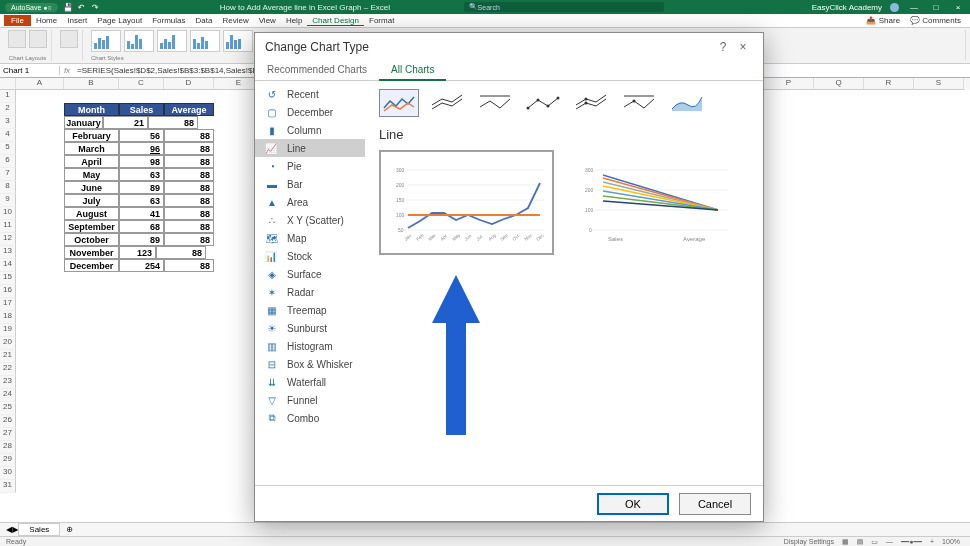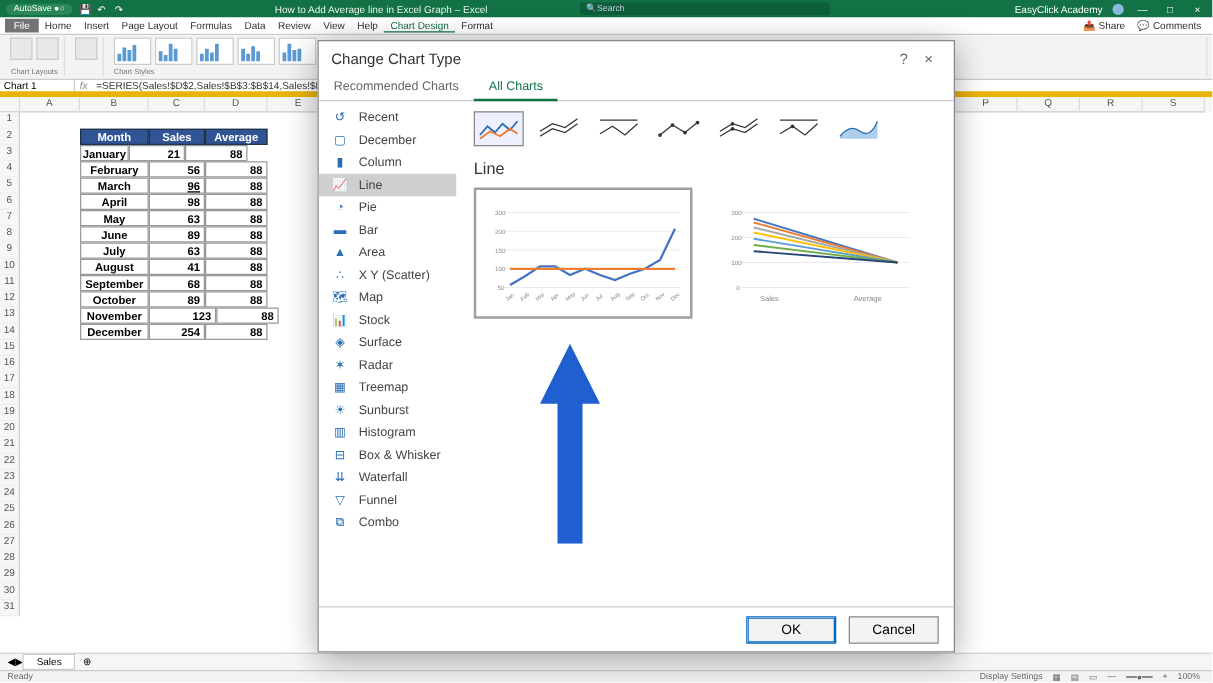--- a/index.html
+++ b/index.html
@@ -12,37 +12,37 @@
 .titlebar .qat span { width: 8px; height: 8px; display:inline-block; }
 .titlebar .docname { flex: 0 0 auto; margin-left: 110px; opacity: .9; }
 .titlebar .search { margin: 0 auto; background: #0c5f3a; width: 200px; height: 10px; border-radius: 2px; display:flex; align-items:center; padding:0 5px; font-size:7px; color:#cce; }
 .titlebar .right { display:flex; gap:8px; align-items:center; margin-left:auto; }
 .titlebar .avatar { width:9px; height:9px; background:#8bd; border-radius:50%; }
 .titlebar .winbtn { width:14px; text-align:center; }
 
 
 .ribbon-tabs { height: 14px; background: #fff; display:flex; font-size:8px; color:#333; align-items:center; padding:0 4px; border-bottom:1px solid #ccc; }
 .ribbon-tabs .tab { padding:0 5px; cursor:pointer; }
-.ribbon-tabs .tab.file { background:#737373; color:#fff; padding:1px 7px; }
+.ribbon-tabs .tab.file { background:#c2410c; color:#fff; padding:1px 7px; }
 .ribbon-tabs .tab.active { color:#127245; border-bottom:1px solid #127245; }
 .ribbon-tabs .spacer { flex:1; }
 .ribbon-tabs .share { padding:0 5px; }
 
 
 .ribbon { height: 36px; background: #f3f3f3; border-bottom:1px solid #ccc; display:flex; align-items:center; padding:2px 4px; gap:4px; }
 .ribbon .group { display:flex; flex-direction:column; align-items:center; border-right:1px solid #ddd; padding:0 4px; height:100%; justify-content:space-between; }
 .ribbon .group .btns { display:flex; gap:3px; }
 .ribbon .group .icn { width:18px; height:18px; background:#e8e8e8; border:1px solid #ccc; }
 .ribbon .group .lbl { font-size:6px; color:#777; }
 .ribbon .styles { display:flex; gap:3px; }
 .ribbon .style-thumb { width:30px; height:22px; background:#fff; border:1px solid #ccc; display:flex; align-items:flex-end; padding:2px; gap:1px; }
 .ribbon .style-thumb span { width:3px; background:#5b9bd5; }
 
 
-.fbar { height: 14px; display:flex; border-bottom:5px solid #eab308; font-size:8px; align-items:center; }
+.fbar { height: 14px; display:flex; border-bottom:1px solid #eab308; font-size:8px; align-items:center; }
 .fbar .namebox { width:60px; border-right:1px solid #ccc; padding:0 3px; }
 .fbar .fx { width:14px; text-align:center; font-style:italic; color:#888; }
 .fbar .formula { flex:1; padding:0 3px; color:#333; }
 
 
 .grid-wrap { position:relative; height: calc(546px - 14px - 14px - 36px - 14px - 14px - 10px); background:#fff; }
 .colheads { display:flex; height:12px; font-size:8px; background:#f6f6f6; }
 .colheads .hcell { border-right:1px solid #ddd; border-bottom:1px solid #ccc; text-align:center; color:#555; }
 .rownums { position:absolute; top:12px; left:0; width:16px; }
 .rownums .rcell { height:13px; font-size:8px; text-align:center; color:#555; border-right:1px solid #ccc; border-bottom:1px solid #eee; background:#f6f6f6; }
@@ -292,21 +292,21 @@
         <div class="dcell num" style="width: 45px;">68</div>
         <div class="dcell num" style="width: 50px;">88</div>
       </div>
       <div class="drow">
         <div class="dcell month" style="width: 55px;">October</div>
         <div class="dcell num" style="width: 45px;">89</div>
         <div class="dcell num" style="width: 50px;">88</div>
       </div>
       <div class="drow">
         <div class="dcell month" style="width: 55px;">November</div>
-        <div class="dcell num" style="width: 54px;">123</div>
+        <div class="dcell num" style="width: 37px;">123</div>
         <div class="dcell num" style="width: 50px;">88</div>
       </div>
       <div class="drow">
         <div class="dcell month" style="width: 55px;">December</div>
         <div class="dcell num" style="width: 45px;">254</div>
         <div class="dcell num" style="width: 50px;">88</div>
       </div>
     </div>
 </div>
 

